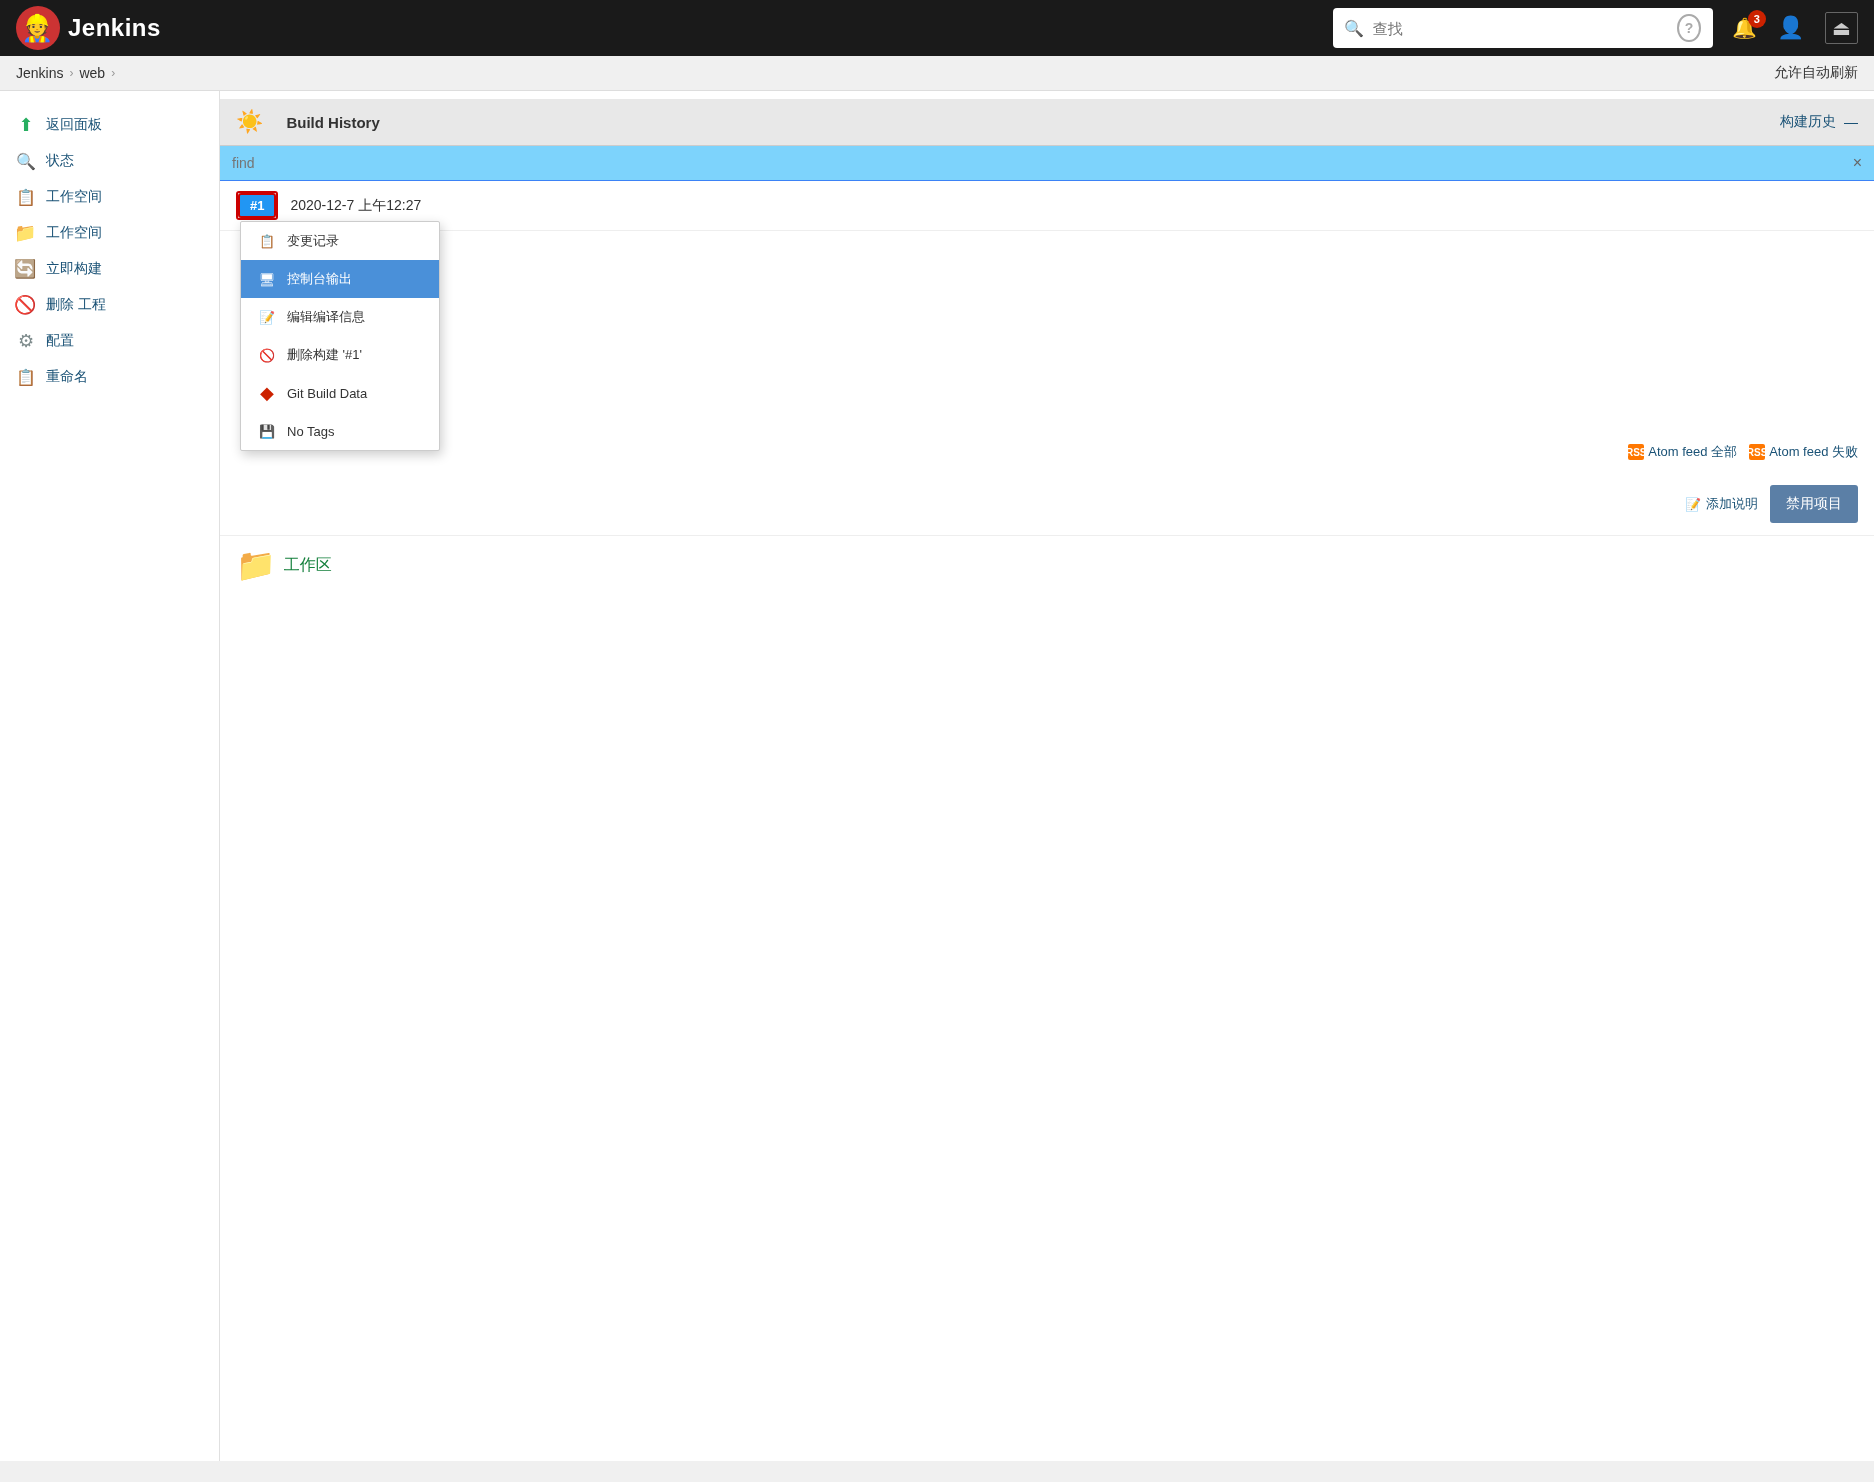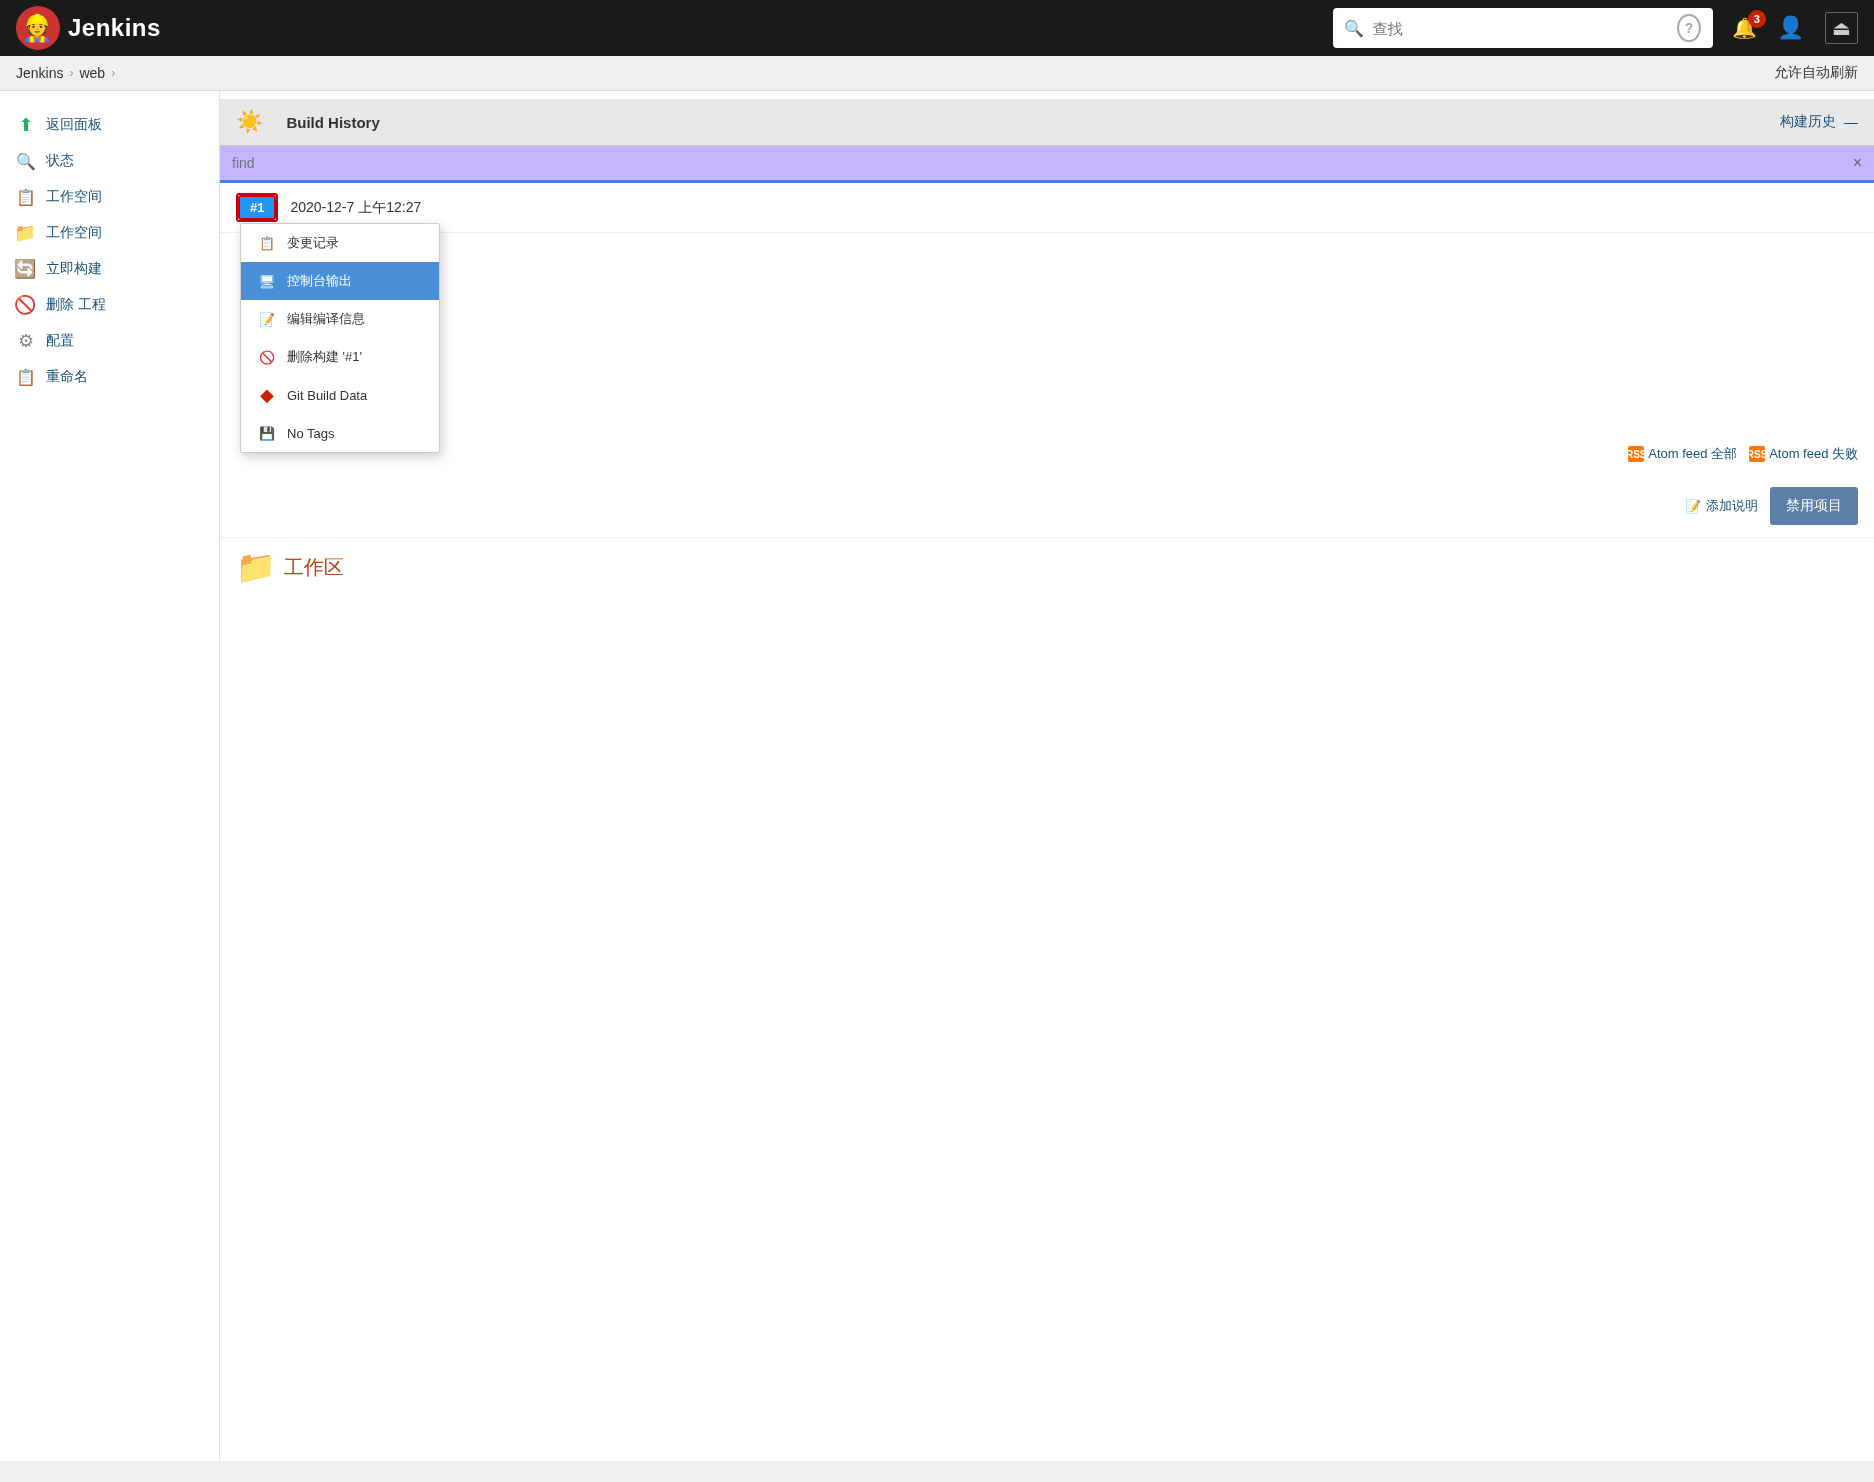--- a/index.html
+++ b/index.html
@@ -142,22 +142,22 @@
       justify-content: space-between;
       border-bottom: 1px solid #ccc;
       margin-top: 8px;
     }
     .build-history-left { display: flex; align-items: center; gap: 8px; }
     .build-history-title { font-weight: bold; font-size: 15px; color: #333; margin-left: 15px; }
     .build-history-right { display: flex; align-items: center; gap: 8px; color: #1a5276; font-size: 14px; cursor: pointer; }
 
     .build-search-bar {
       padding: 8px 12px;
-      border-bottom: 3px solid #3b82f6;
-      background: #c4b5fd;
+      border-bottom: 1px solid #3b82f6;
+      background: #7dd3fc;
       display: flex;
       align-items: center;
     }
     .build-search-input {
       width: 100%;
       border: none;
       outline: none;
       font-size: 14px;
       color: #666;
       background: transparent;
@@ -268,21 +268,21 @@
 
     
     .workspace-row {
       display: flex;
       align-items: center;
       gap: 8px;
       padding: 10px 16px;
       border-top: 1px solid #eee;
     }
     .workspace-folder-icon { color: #2980b9; font-size: 32px; }
-    .workspace-link { color: #c2410c; font-size: 20px; text-decoration: none; text-align: center; }
+    .workspace-link { color: #15803d; font-size: 16px; text-decoration: none; text-align: center; }
 
     
     .sun-icon { font-size: 22px; }
 
     
     .build-number-outer {
       border: 2px solid #cc0000;
       border-radius: 3px;
       display: inline-block;
     }

